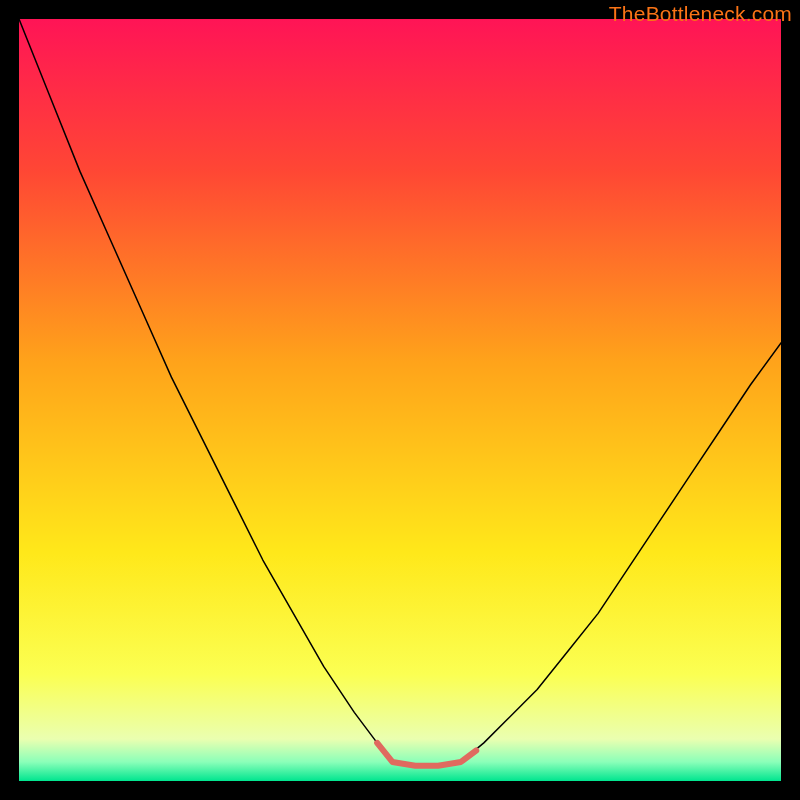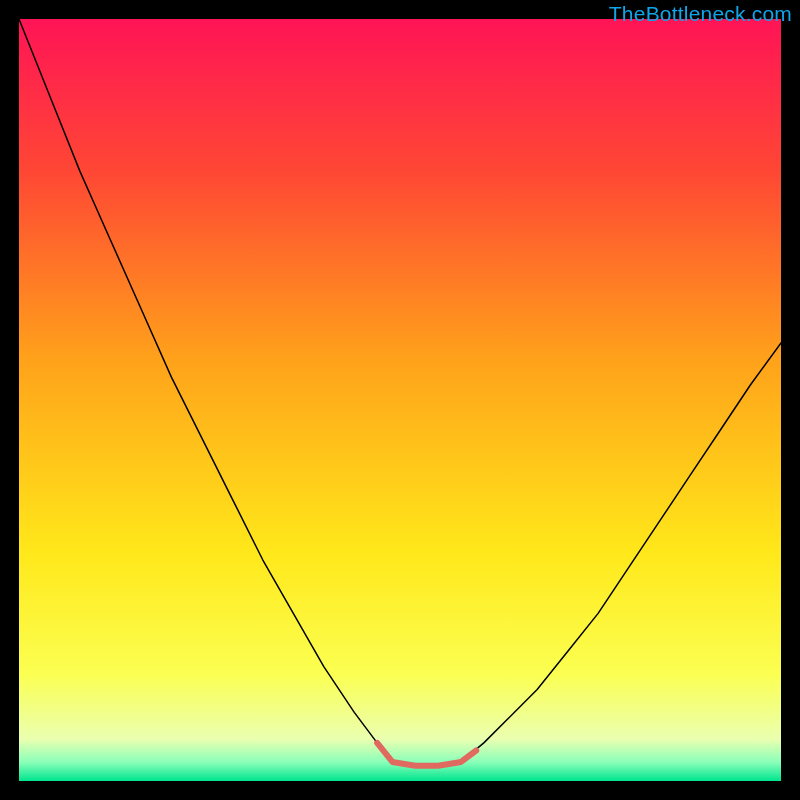--- a/index.html
+++ b/index.html
@@ -14,21 +14,21 @@
   .frame {
     position: relative;
     width: 800px;
     height: 800px;
     background: #000;
   }
   .watermark {
     position: absolute;
     top: 2px;
     right: 8px;
-    color: #0ea5e9;
+    color: #f97316;
     font-size: 21px;
     font-weight: 500;
     letter-spacing: 0.2px;
     z-index: 10;
     user-select: none;
   }
   svg.chart {
     position: absolute;
     left: 19px;
     top: 19px;

